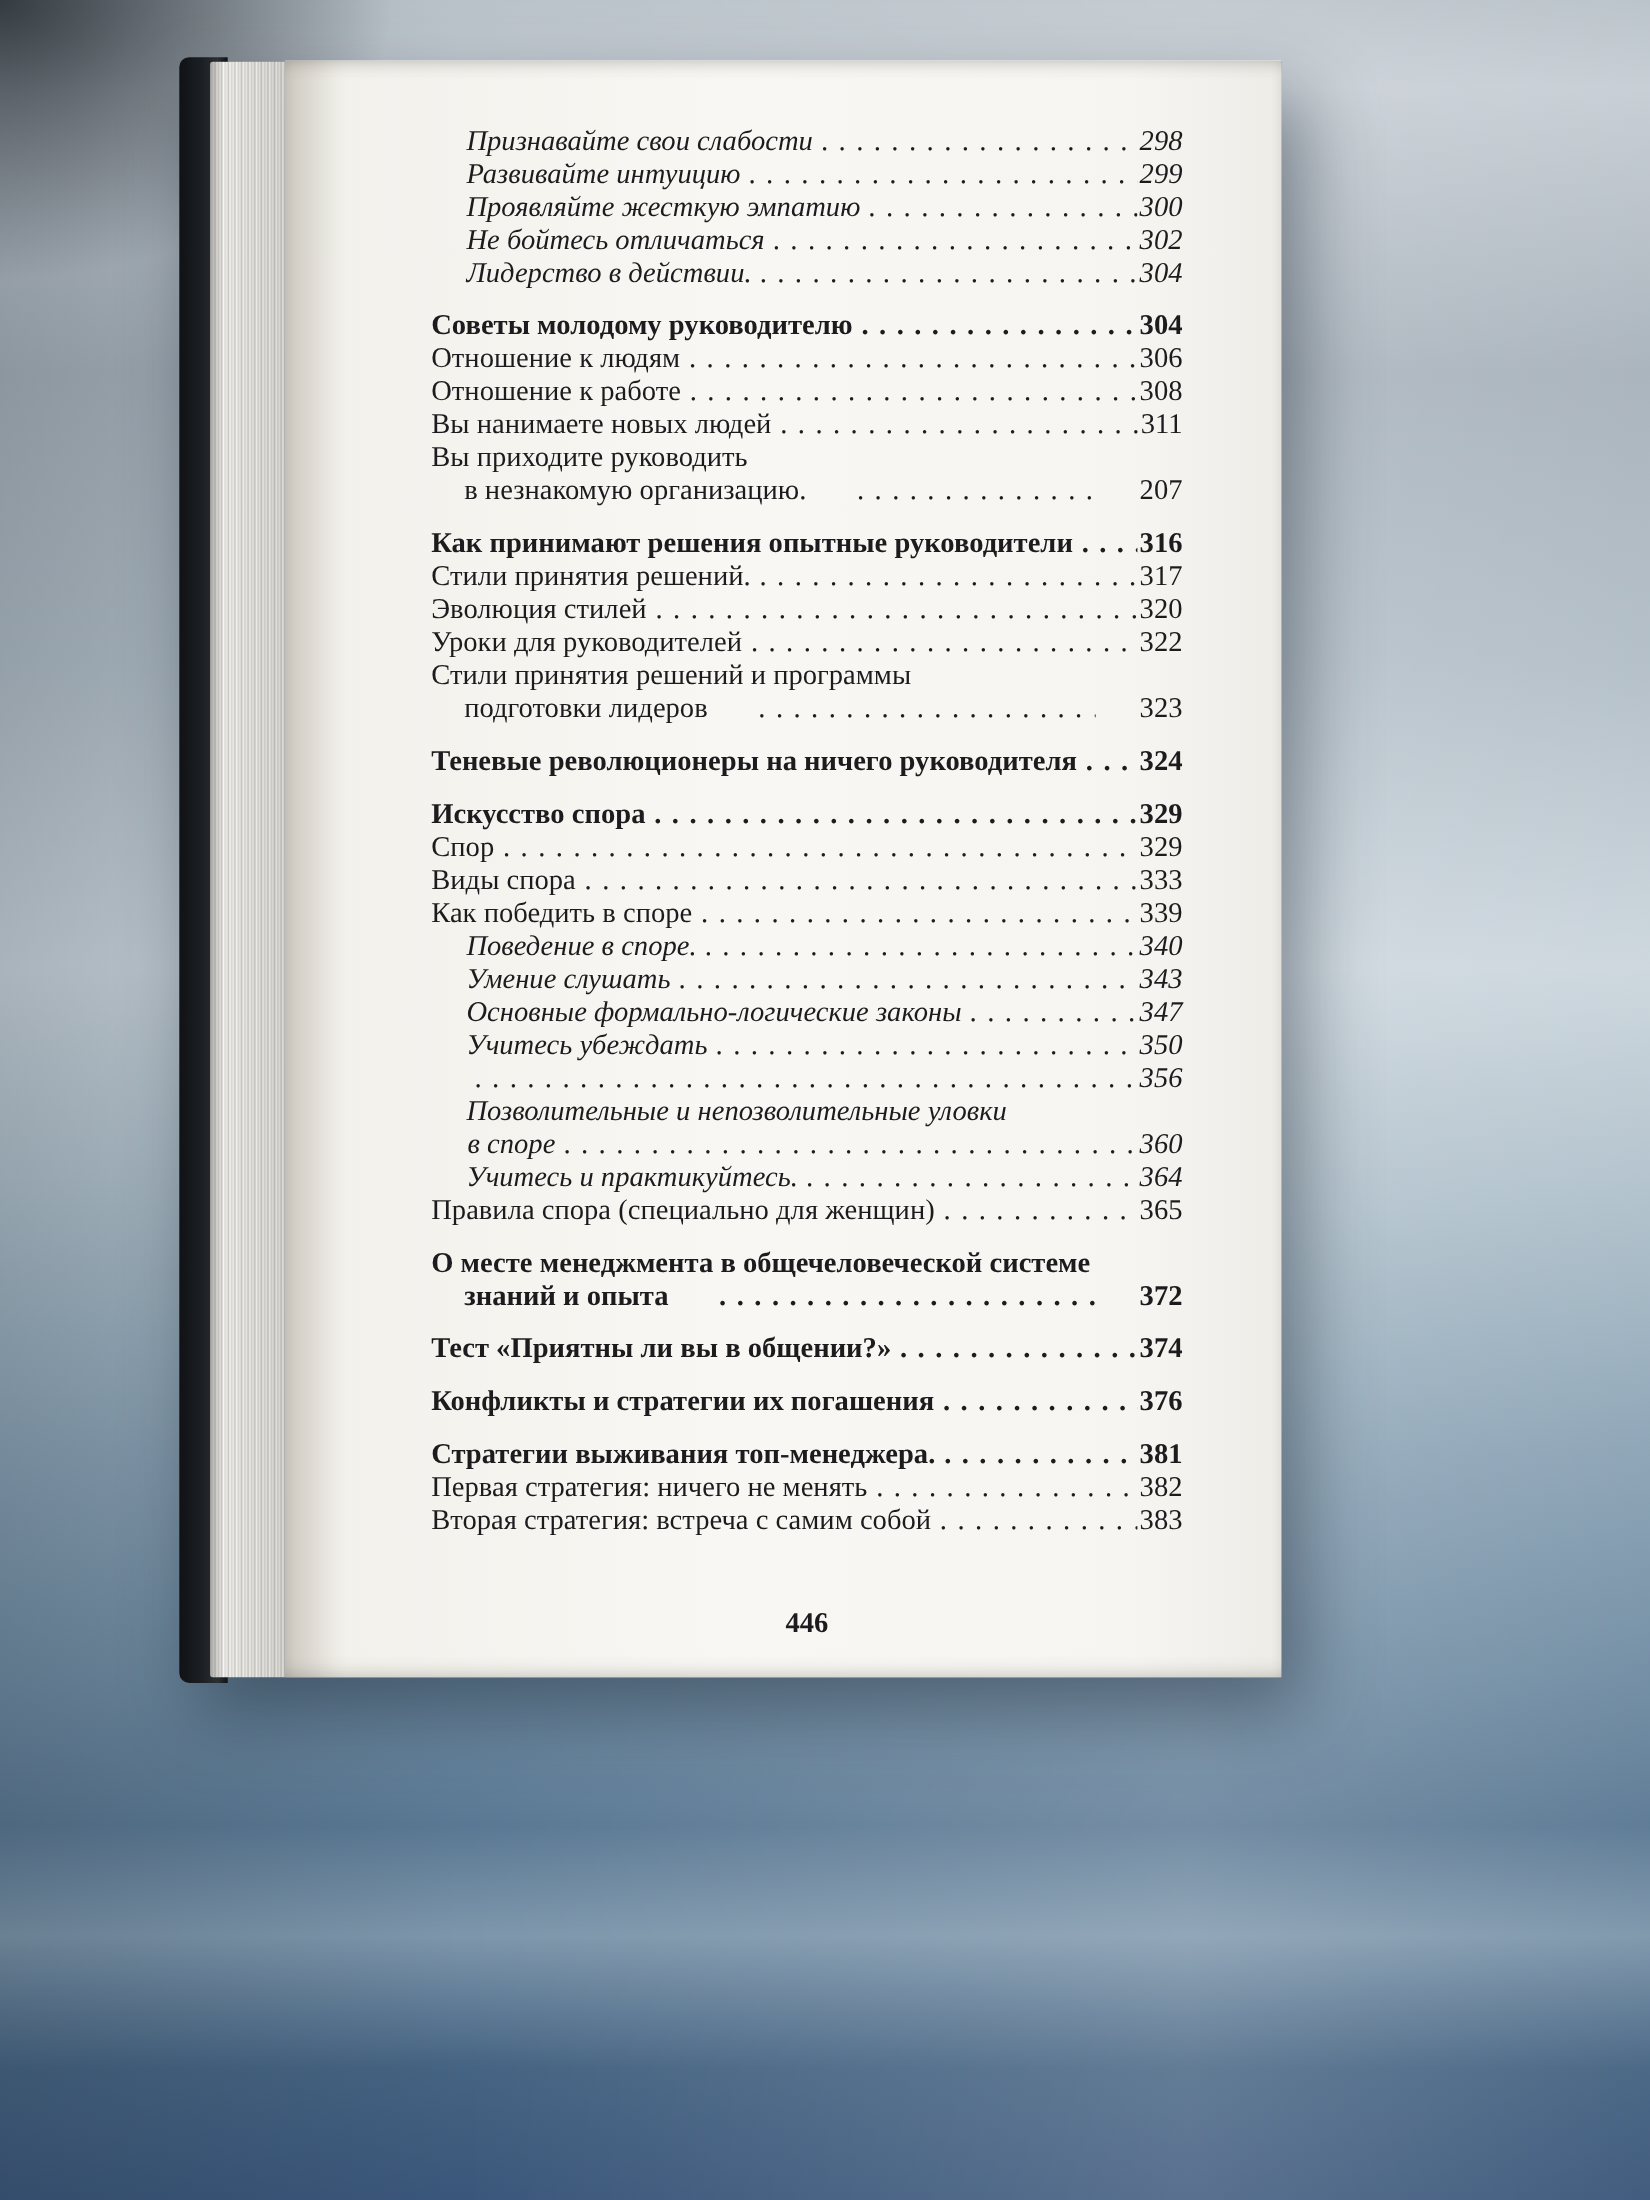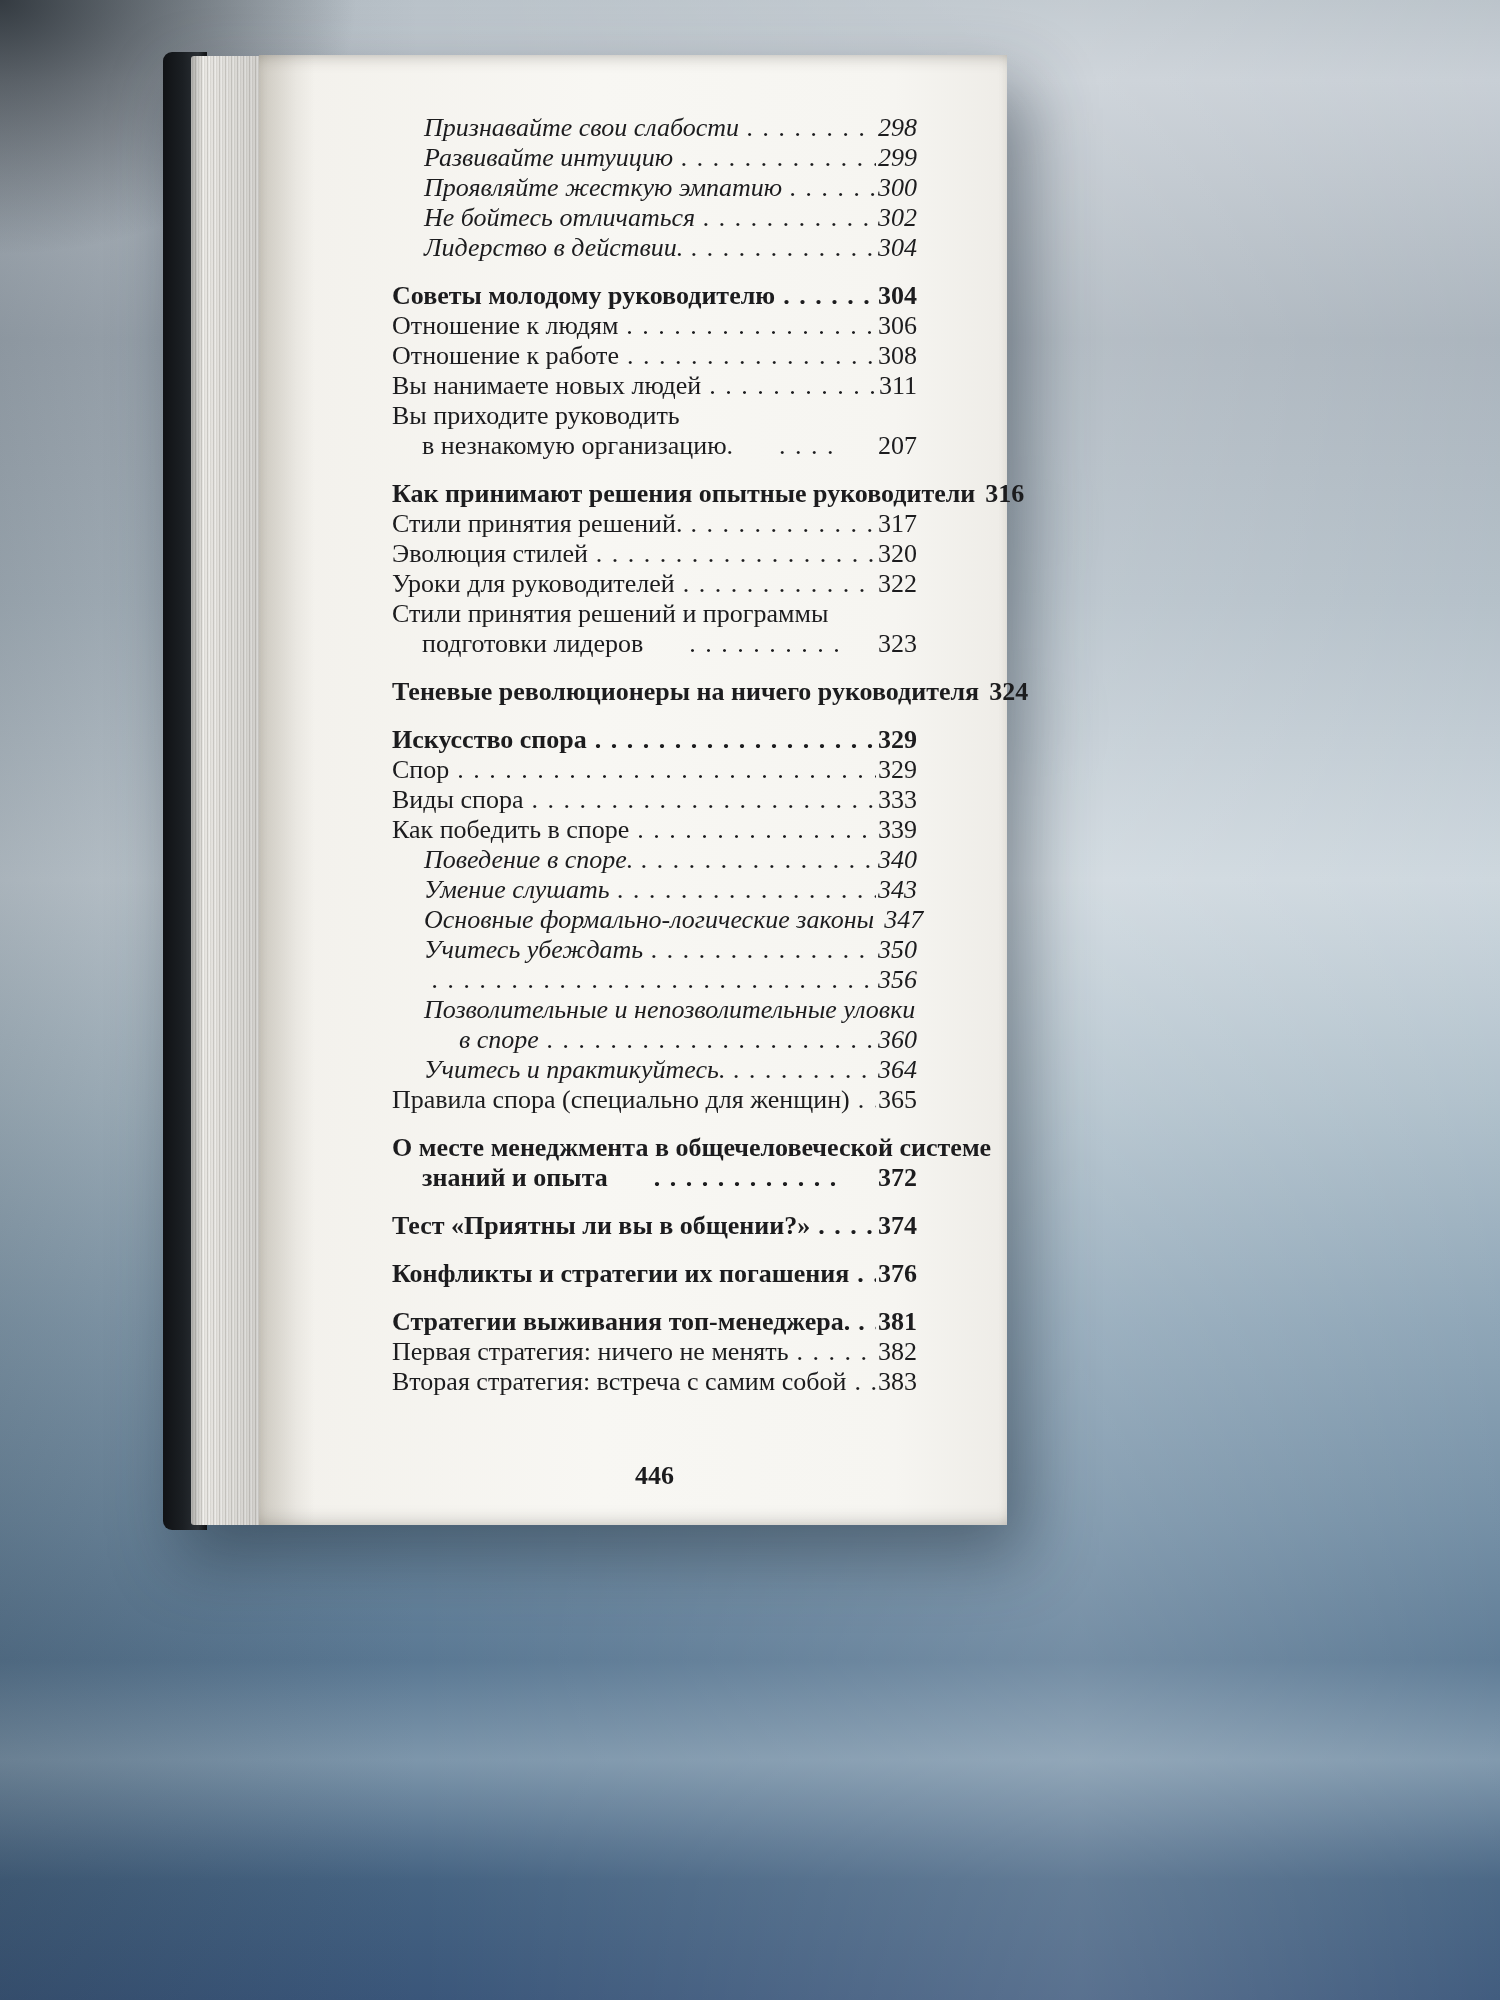--- a/index.html
+++ b/index.html
@@ -67,21 +67,21 @@
     background:
       linear-gradient(90deg, rgba(60,60,58,0.35) 0%, rgba(0,0,0,0) 18%, rgba(0,0,0,0.10) 100%),
       repeating-linear-gradient(90deg,
         #fbfaf8 0px, #d9d7d2 1.6px, #f1efeb 3.2px, #c9c7c2 4.6px, #f7f6f3 6px);
     border-radius: 3px 0 0 3px;
   }
   .page {
     position: absolute;
     left: 96px;
     top: 3px;
-    width: 748px;
+    width: 906px;
     height: calc(100% - 8px);
     background: linear-gradient(90deg, #e7e4dd 0%, #f3f1ec 5%, #f8f7f3 45%, #f6f5f1 85%, #eeece7 100%);
     box-shadow: inset 0 10px 18px -12px rgba(60,55,45,0.45), inset 0 -12px 20px -14px rgba(60,55,45,0.40);
     display: flex;
     flex-direction: column;
     box-sizing: border-box;
     padding: 58px 90px 34px 133px;
   }
   .page::before {                 
     content: "";
@@ -116,21 +116,21 @@
   .dots::after {
     content: ". . . . . . . . . . . . . . . . . . . . . . . . . . . . . . . . . . . . . . . . . . . . . . . . . . . . . . . . . . . . . . . . . . . . . . . .";
   }
 
   .st-bold   { font-weight: bold; }
   .st-italic { font-style: italic; }
 
   .ind-0 { margin-left: 0; }
   .ind-1 { margin-left: 30px; gap: 38px; }
   .ind-2 { margin-left: 32px; }
-  .ind-3 { margin-left: 67px; }
+  .ind-3 { margin-left: 33px; }
 
   
   .folio {
     margin-top: auto;
     text-align: center;
     font-weight: bold;
     font-size: 26px;
     color: #1c1c1e;
   }
 </style>

